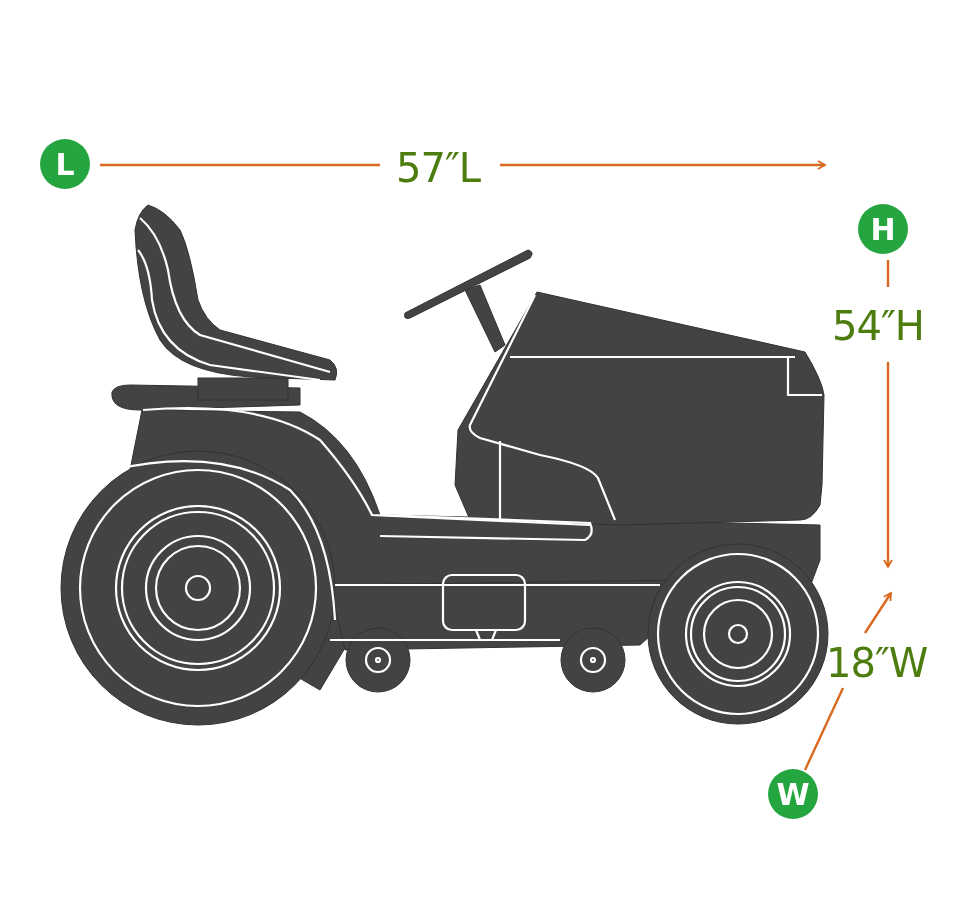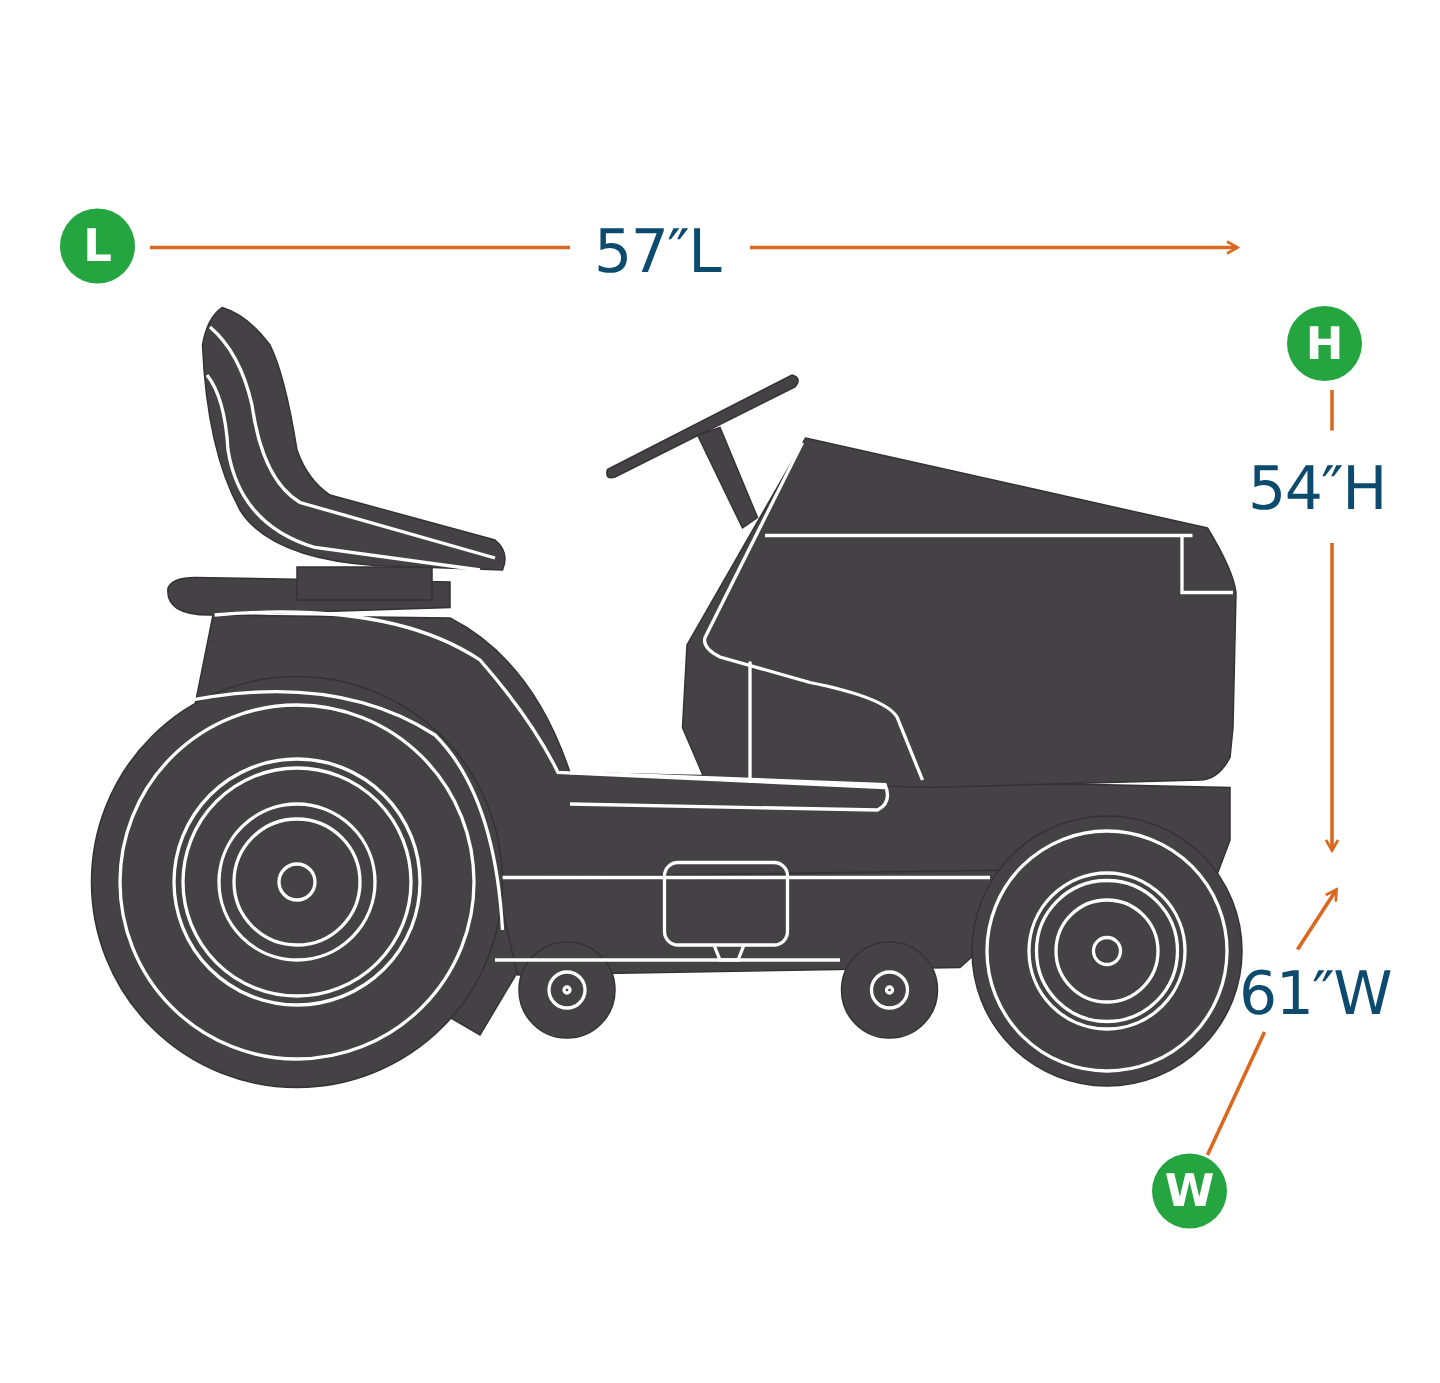--- a/index.html
+++ b/index.html
@@ -1,18 +1,18 @@
 <!DOCTYPE html>
 <html><head>
 <meta charset="utf-8">
 <style>
   html,body{margin:0;padding:0;background:#fff;}
   body{width:960px;height:922px;position:relative;overflow:hidden;font-family:"DejaVu Sans","Liberation Sans",sans-serif;}
   .stage{position:absolute;left:0;top:0;width:960px;height:922px;}
-  .dim-label{position:absolute;font-family:"DejaVu Sans","Liberation Sans",sans-serif;font-size:40px;color:#0c4a6e;line-height:1;letter-spacing:-1px;white-space:nowrap;}
+  .dim-label{position:absolute;font-family:"DejaVu Sans","Liberation Sans",sans-serif;font-size:40px;color:#4d7c0f;line-height:1;letter-spacing:-1px;white-space:nowrap;}
   .badge{position:absolute;width:50px;height:50px;border-radius:50%;background:#24a540;color:#fff;font-family:"DejaVu Sans","Liberation Sans",sans-serif;font-weight:bold;font-size:30px;display:flex;align-items:center;justify-content:center;}
 </style>
 </head>
 <body>
 
 <div class="stage">
 
   <svg width="960" height="922" viewBox="0 0 960 922" style="position:absolute;left:0;top:0">
     <defs>
       <marker id="arr" markerWidth="10" markerHeight="10" refX="8" refY="5" orient="auto" markerUnits="userSpaceOnUse">
@@ -98,15 +98,15 @@
       <circle cx="593" cy="660" r="2"></circle>
     </g>
   </svg>
 
   <div class="badge" style="left:40px;top:139px;">L</div>
   <div class="dim-label" style="left:396px;top:148px;">57″L</div>
 
   <div class="badge" style="left:858px;top:204px;">H</div>
   <div class="dim-label" style="left:832px;top:306px;">54″H</div>
 
-  <div class="dim-label" style="left:826px;top:643px;">61″W</div>
+  <div class="dim-label" style="left:826px;top:643px;">18″W</div>
   <div class="badge" style="left:768px;top:769px;">W</div>
 </div>
 
 </body></html>

